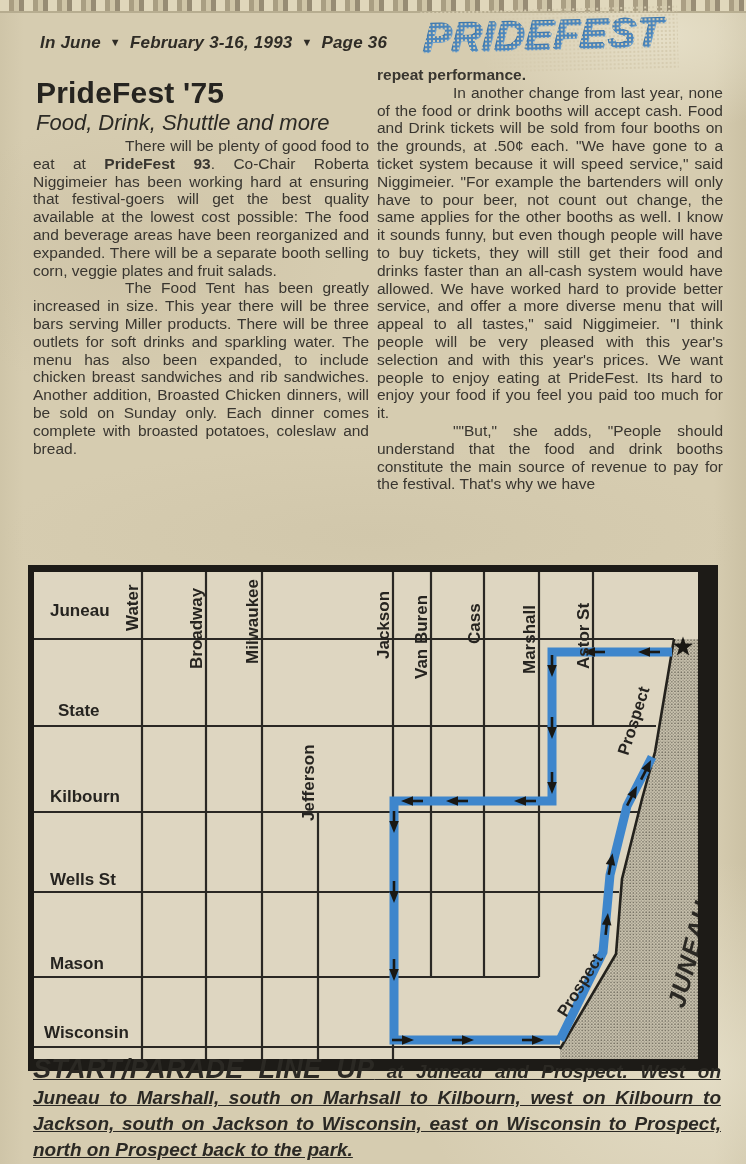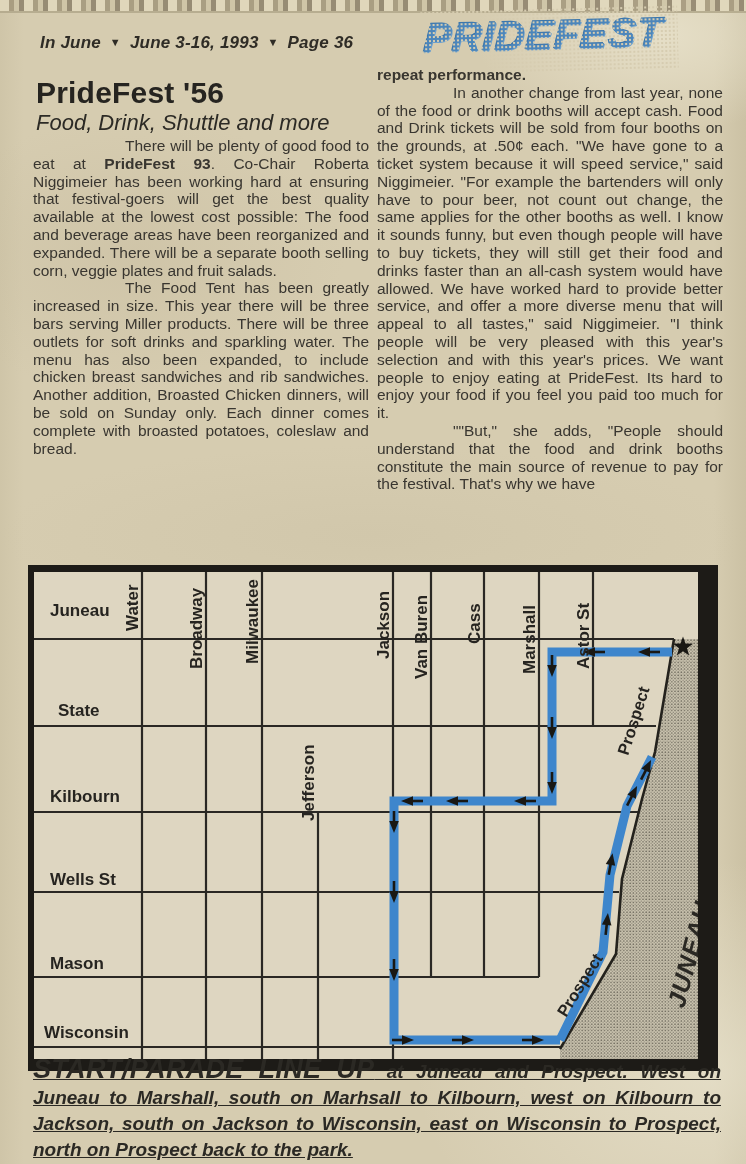--- a/index.html
+++ b/index.html
@@ -68,31 +68,31 @@
 </style>
 </head>
 <body>
 
 <div class="page">
   <div class="perf"></div>
 
   <div class="masthead">
     <span>In June</span>
     <span class="tri">▼</span>
-    <span>June 3-16, 1993</span>
+    <span>February 3-16, 1993</span>
     <span class="tri">▼</span>
     <span>Page 36</span>
   </div>
 
   <div class="logo-wrap">
     <div class="logo">PRIDEFEST</div>
     <div class="logo-dots"></div>
   </div>
 
-  <div class="headline">PrideFest '56</div>
+  <div class="headline">PrideFest '75</div>
   <div class="subhead">Food, Drink, Shuttle and more</div>
 
   <div class="col col-left">
     <p><span>There will be plenty of good food to eat at </span><b>PrideFest 93</b><span>.  Co-Chair Roberta Niggimeier has been working hard at ensuring that festival-goers will get the best quality available at the lowest cost possible: The food and beverage areas have been reorganized and expanded.  There will be a separate booth selling corn, veggie plates and fruit salads.</span></p>
     <p>The Food Tent has been greatly increased in size. This year there will be three bars serving Miller products.  There will be three outlets for soft drinks and sparkling water.  The menu has also been expanded, to include chicken breast sandwiches and rib sandwiches. Another addition, Broasted Chicken dinners, will be sold on Sunday only.  Each dinner comes complete with broasted potatoes, coleslaw and bread.</p>
   </div>
 
   <div class="col col-right">
     <p class="noindent">repeat performance.</p>
     <p>In another change from last year, none of the food or drink booths will accept cash. Food and Drink tickets will be sold from four booths on the grounds, at .50¢ each. "We have gone to a ticket system because it will speed service," said Niggimeier. "For example the bartenders will only have to pour beer, not count out change, the same applies for the other booths as well.  I know it sounds funny, but even though people will have to buy tickets, they will still get their food and drinks faster than an all-cash system would have allowed. We have worked hard to provide better service, and offer a more diverse menu that will appeal to all tastes," said Niggimeier. "I think people will be very pleased with this year's selection and with this year's prices. We want people to enjoy eating at PrideFest. Its hard to enjoy your food if you feel you paid too much for it.</p>

